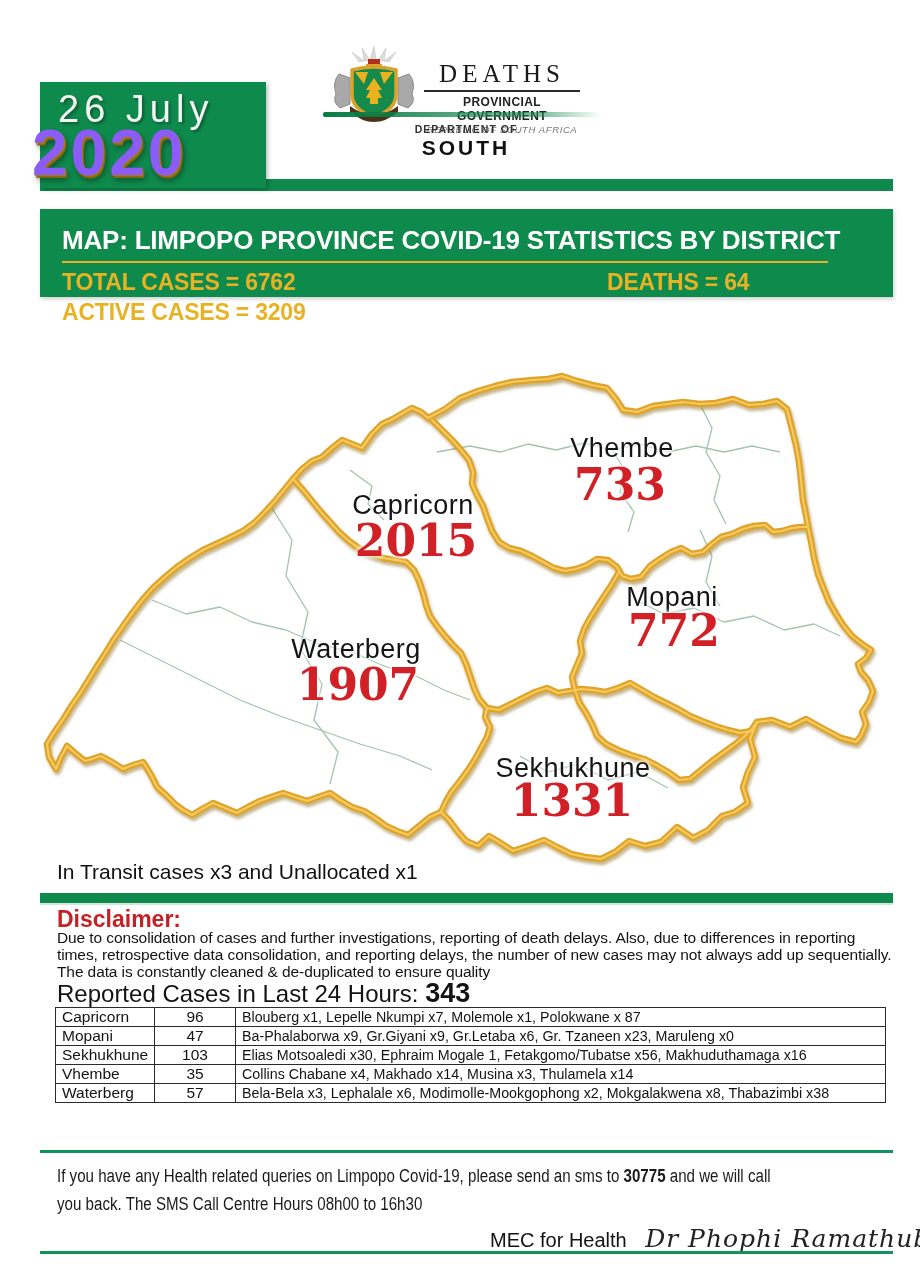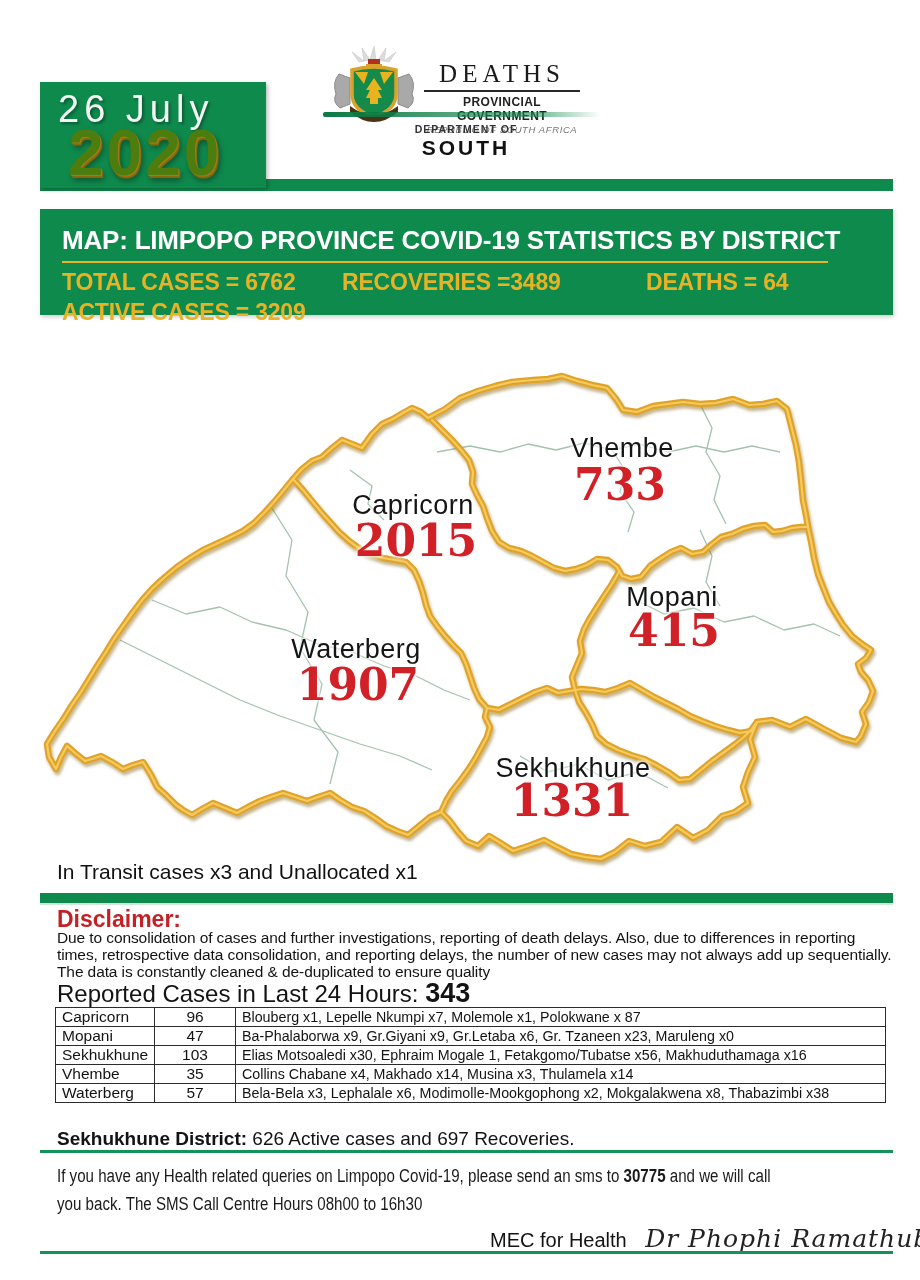--- a/index.html
+++ b/index.html
@@ -5,41 +5,41 @@
   html,body{margin:0;padding:0;background:#ffffff;}
   #canvas{position:relative;width:920px;height:1280px;background:#ffffff;overflow:hidden;
           font-family:"Liberation Sans",sans-serif;color:#111;}
   .abs{position:absolute;}
 
   
   .green-thinbar{left:40px;top:179px;width:853px;height:12px;background:#0F8A4D;}
   .date-box{left:40px;top:82px;width:226px;height:106px;background:#0F8A4D;box-shadow:2px 2px 4px rgba(0,0,0,.25);}
   .date-july{left:58px;top:88px;font-size:38px;color:#f2f7f3;letter-spacing:5px;
              text-shadow:2px 2px 3px rgba(0,0,0,.35);}
-  .date-year{left:68px;top:116px;font-size:64px;font-weight:bold;color:#4d7c0f;letter-spacing:3px;
+  .date-year{left:32px;top:116px;font-size:64px;font-weight:bold;color:#8b5cf6;letter-spacing:3px;
              text-shadow:1px 1px 0 #a87b12,2px 3px 1px #8a6a10,3px 5px 6px rgba(0,0,0,.45);}
 
   .logo-text{left:424px;top:60px;width:156px;text-align:center;}
   .logo-province{font-family:"Liberation Serif",serif;font-size:25px;letter-spacing:5px;color:#1a1a1a;
                  border-bottom:2px solid #2a2a2a;padding-bottom:2px;}
   .logo-sub1{font-size:12px;font-weight:bold;color:#222;letter-spacing:.4px;margin-top:3px;}
   .logo-sub2{font-size:9.5px;color:#777;letter-spacing:.6px;margin-top:1px;font-style:italic;}
   .logo-rule{left:323px;top:112px;width:278px;height:5px;border-radius:2px;
              background:linear-gradient(to right,#0a7a43,#17905288 80%,#ffffff00);}
   .dept-block{left:392px;top:123px;width:148px;text-align:center;}
   .dept-small{font-size:10.5px;font-weight:bold;color:#333;letter-spacing:1px;}
   .dept-big{font-size:21px;font-weight:bold;color:#111;letter-spacing:3px;margin-top:1px;}
 
   
-  .banner{left:40px;top:209px;width:853px;height:106px;background:#0F8A4D;box-shadow:1px 2px 4px rgba(0,0,0,.2);}
+  .banner{left:40px;top:209px;width:853px;height:88px;background:#0F8A4D;box-shadow:1px 2px 4px rgba(0,0,0,.2);}
   .banner-title{left:22px;top:16px;font-size:26px;font-weight:bold;color:#ffffff;letter-spacing:-.2px;}
   .banner-underline{left:22px;top:52px;width:766px;height:2px;background:#E8B225;}
   .stat{font-size:23px;font-weight:bold;color:#E8B225;letter-spacing:-.2px;}
   .stat-row1{top:60px;} .stat-row2{top:90px;}
-  .stat-c1{left:22px;} .stat-c2{left:302px;} .stat-c3{left:606px;}
+  .stat-c1{left:22px;} .stat-c2{left:302px;} .stat-c3{left:567px;}
 
   
   #mapsvg{left:0;top:0;width:920px;height:1280px;pointer-events:none;}
   .dist-name{font-size:27px;color:#151515;letter-spacing:.5px;white-space:nowrap;
              transform:translate(-50%,-50%);text-shadow:0 0 4px #fff,0 0 4px #fff,0 0 4px #fff;}
   .dist-num{font-family:"DejaVu Serif",serif;font-size:44px;font-weight:bold;color:#D22027;white-space:nowrap;
             transform:translate(-50%,-50%);text-shadow:0 0 5px #fff,0 0 5px #fff;text-align:center;}
   .map-note{left:57px;top:860px;font-size:21px;color:#111;}
 
   
@@ -105,21 +105,20 @@
   <div class="abs logo-rule"></div>
   <div class="abs dept-block">
     <div class="dept-small">DEPARTMENT OF</div>
     <div class="dept-big">SOUTH</div>
   </div>
 
   <div class="abs banner">
     <div class="abs banner-title">MAP: LIMPOPO PROVINCE COVID-19 STATISTICS  BY DISTRICT</div>
     <div class="abs banner-underline"></div>
     <div class="abs stat stat-row1 stat-c1">TOTAL CASES = 6762</div>
-    <div class="abs stat stat-row1 stat-c2">RECOVERIES =3489</div>
     <div class="abs stat stat-row1 stat-c3">DEATHS = 64</div>
     <div class="abs stat stat-row2 stat-c1">ACTIVE CASES = 3209</div>
   </div>
 
   <svg id="mapsvg" class="abs" viewBox="0 0 920 1280">
     <defs>
       <filter id="mapshadow" x="-5%" y="-5%" width="110%" height="110%">
         <feDropShadow dx="1.5" dy="3" stdDeviation="1.6" flood-color="#7a5a08" flood-opacity="0.45"></feDropShadow>
       </filter>
       <path id="p-outer" d="M428 418 L445 409 L460 398 L478 391 L495 386 L512 382 L533 380 L548 379 L562 376 L577 381 L592 385 L607 388 L616 399 L623 410 L637 412 L653 406 L668 404 L683 402 L700 404 L716 403 L733 399 L749 405 L763 404 L777 401 L787 409 L791 425 L796 445 L799 462 L801 480 L803 500 L806 515 L808 527 L811 541 L814 558 L818 574 L823 587 L829 602 L836 614 L843 625 L852 636 L862 644 L871 650 L866 658 L858 664 L861 672 L868 680 L873 691 L869 702 L862 712 L866 724 L861 736 L856 742 L841 738 L824 729 L806 719 L790 727 L772 720 L757 722 L750 739 L755 757 L748 772 L743 787 L748 803 L735 812 L722 816 L708 830 L693 838 L677 827 L661 842 L645 846 L629 841 L615 852 L601 859 L585 857 L571 854 L557 847 L544 840 L528 846 L513 851 L499 842 L489 836 L478 846 L466 841 L458 832 L449 820 L441 812 L430 817 L419 826 L408 835 L397 831 L386 826 L375 818 L364 811 L352 807 L340 800 L330 793 L318 797 L307 801 L295 797 L283 793 L271 797 L260 801 L248 807 L237 813 L225 808 L213 803 L202 809 L192 815 L183 810 L176 805 L166 795 L157 787 L151 775 L143 762 L133 765 L123 769 L112 762 L101 756 L92 759 L85 761 L75 753 L67 746 L61 757 L56 769 L49 757 L47 744 L55 731 L64 718 L72 705 L81 692 L89 679 L97 666 L106 652 L114 639 L123 626 L133 612 L143 599 L153 588 L165 577 L177 567 L190 558 L203 550 L216 544 L229 538 L243 531 L254 523 L265 512 L274 502 L284 490 L293 479 L302 469 L312 461 L322 457 L332 448 L342 440 L352 444 L362 448 L372 434 L382 424 L393 419 L403 413 L412 408 L421 412 Z"></path>
@@ -156,21 +155,21 @@
       <use href="#p-capricorn-sw"></use>
         <use href="#p-sekhukhune-n"></use>
     </g>
   </svg>
 
   <div class="abs dist-name" style="left:622px;top:448px">Vhembe</div>
   <div class="abs dist-num" style="left:620px;top:484px">733</div>
   <div class="abs dist-name" style="left:413px;top:505px">Capricorn</div>
   <div class="abs dist-num" style="left:416px;top:540px">2015</div>
   <div class="abs dist-name" style="left:672px;top:597px">Mopani</div>
-  <div class="abs dist-num" style="left:674px;top:630px">415</div>
+  <div class="abs dist-num" style="left:674px;top:630px">772</div>
   <div class="abs dist-name" style="left:356px;top:649px">Waterberg</div>
   <div class="abs dist-num" style="left:358px;top:684px">1907</div>
   <div class="abs dist-name" style="left:573px;top:768px">Sekhukhune</div>
   <div class="abs dist-num" style="left:572px;top:800px">1331</div>
 
   <div class="abs map-note">In Transit cases x3 and Unallocated x1</div>
 
   <div class="abs green-midbar"></div>
   <div class="abs disc-title">Disclaimer:</div>
   <div class="abs disc-body">Due to consolidation of cases and further investigations, reporting of  death delays. Also, due to differences in reporting times, retrospective data consolidation, and reporting delays, the number of new cases may not always add up sequentially. The data is constantly cleaned &amp; de-duplicated to ensure quality</div>
@@ -199,21 +198,20 @@
       <td class="c-det"><span>Collins Chabane x4, Makhado x14, Musina x3, Thulamela x14</span></td>
     </tr>
     <tr>
       <td class="c-dist">Waterberg</td>
       <td class="c-num">57</td>
       <td class="c-det"><span>Bela-Bela x3, Lephalale x6,  Modimolle-Mookgophong x2, Mokgalakwena x8,  Thabazimbi x38</span></td>
     </tr>
   </tbody>
     </table>
 
-  <div class="abs sek-note"><b>Sekhukhune District:</b><span> 626 Active cases and 697 Recoveries.</span></div>
   <div class="abs green-line1"></div>
 
   <div class="abs sms">
     <span class="ln"><span>If you have any Health related queries on Limpopo Covid-19, please send an sms to </span><b>30775</b><span> and we will call</span></span>
     <span class="ln">you back. The SMS Call Centre Hours 08h00 to 16h30</span>
   </div>
 
   <div class="abs footer-sig">
     <span class="mec">MEC for Health</span>
     <span class="sig">Dr Phophi Ramathuba</span>

